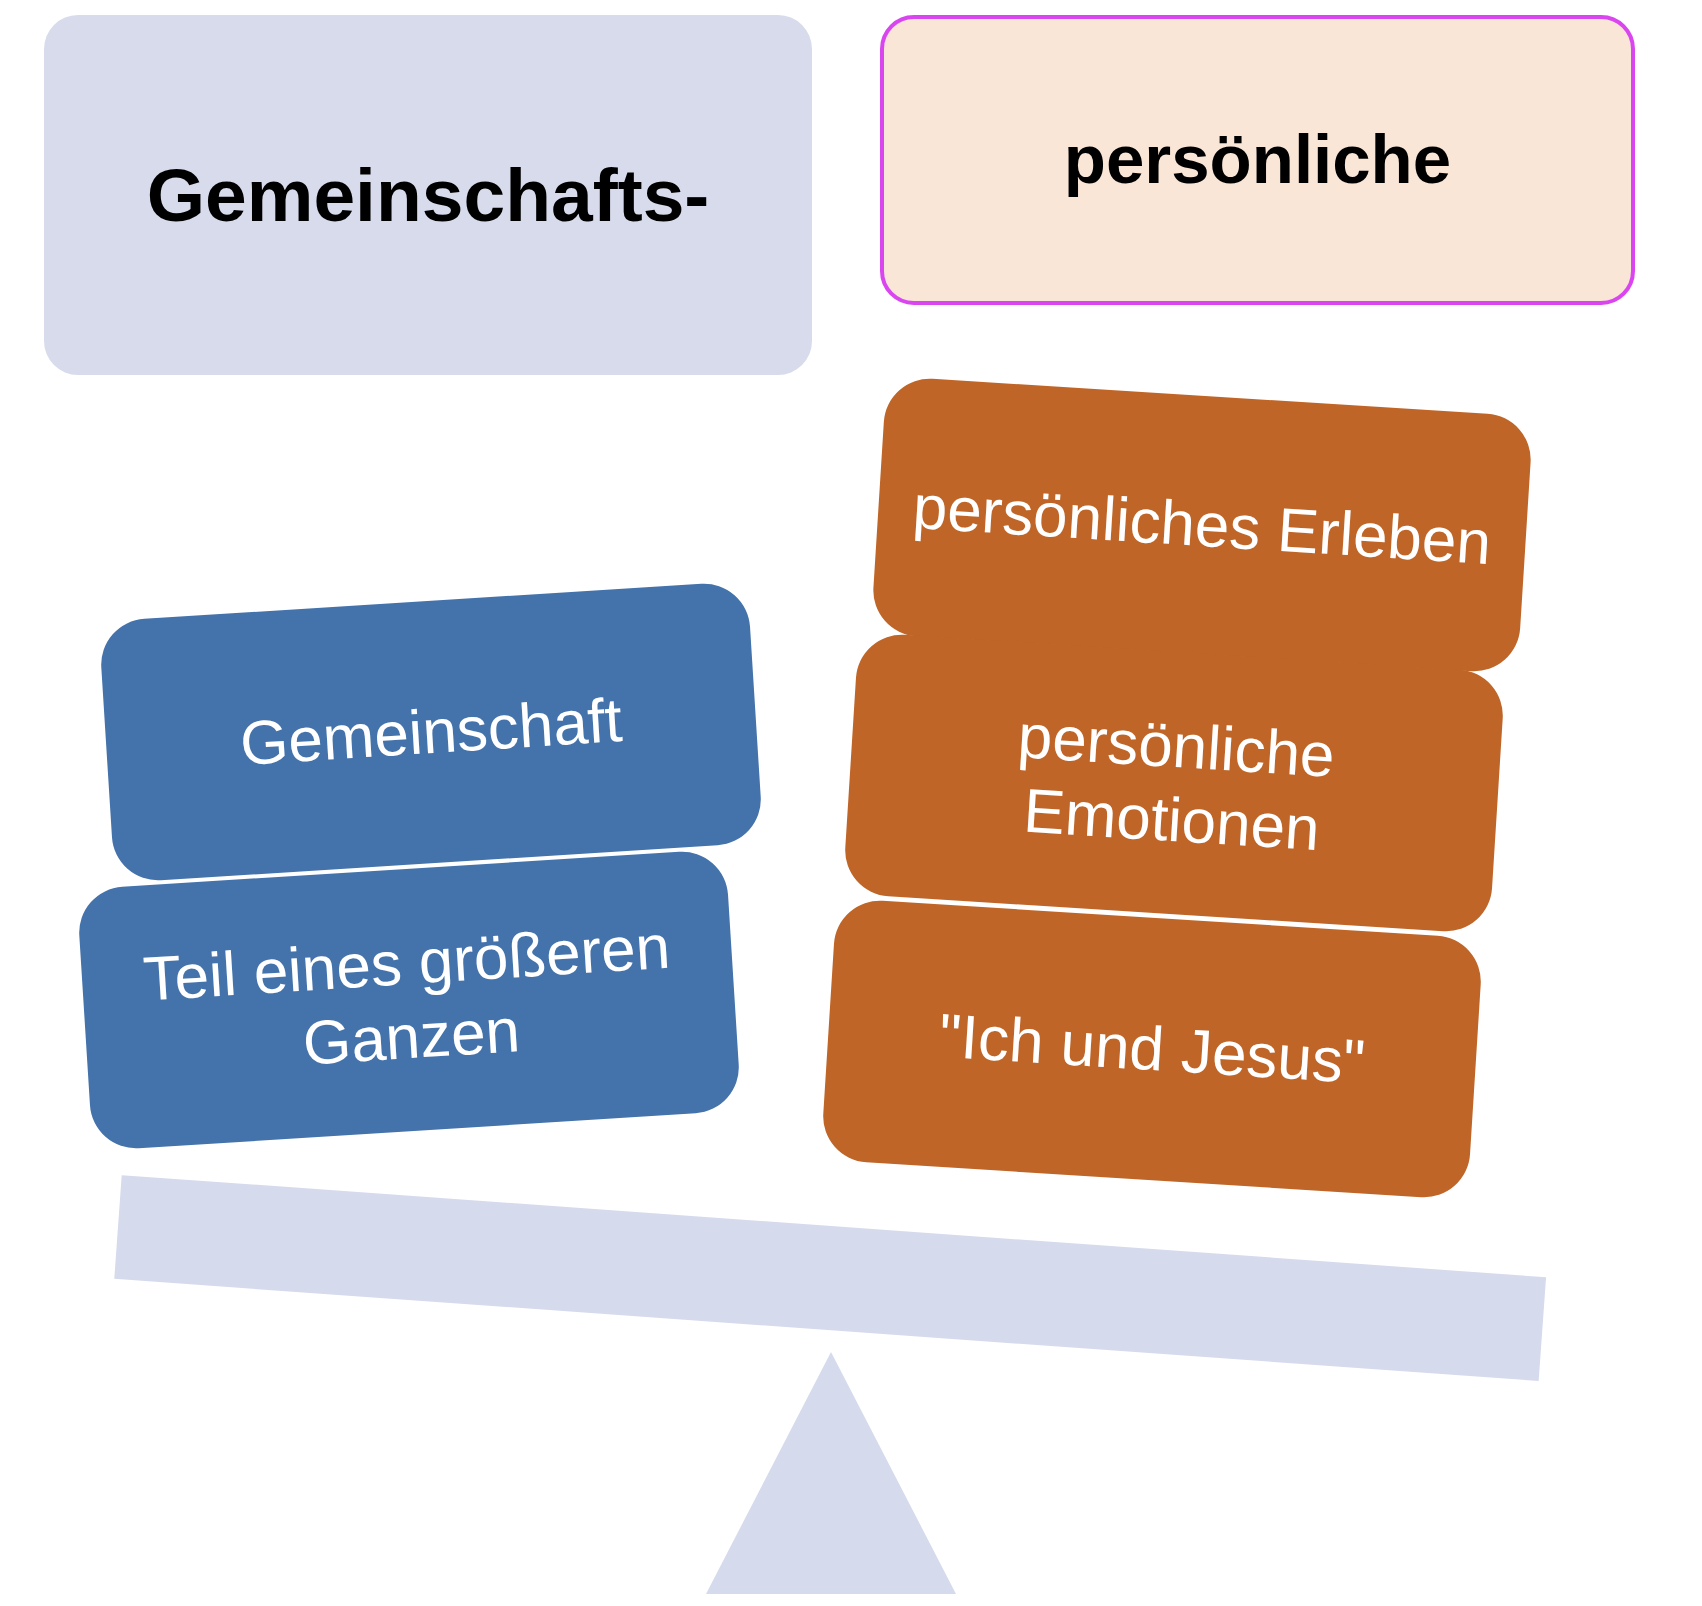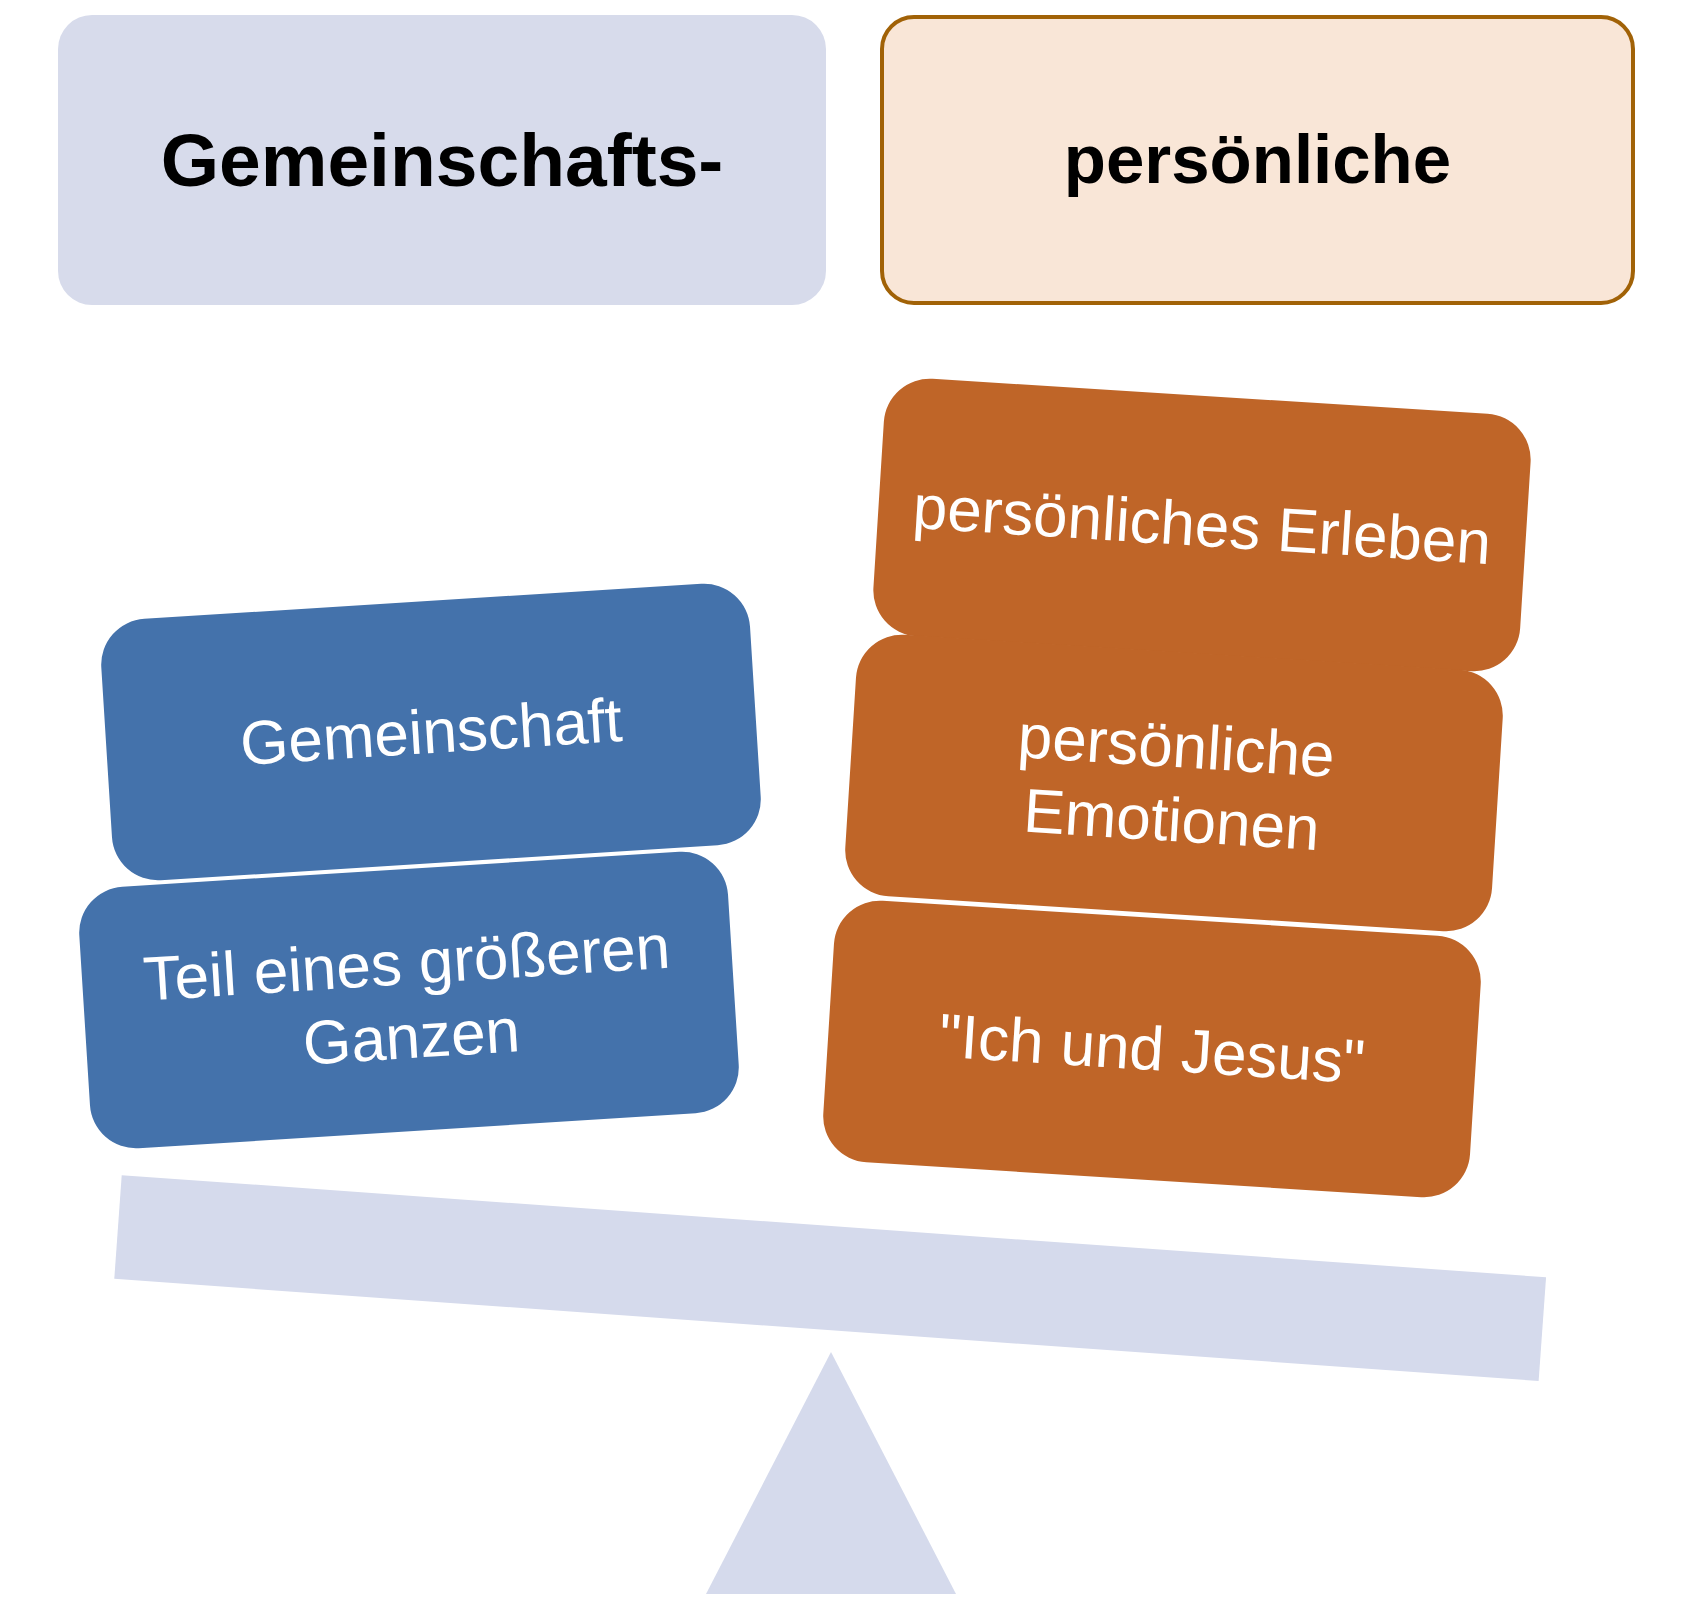--- a/index.html
+++ b/index.html
@@ -25,35 +25,35 @@
     display: flex;
     align-items: center;
     justify-content: center;
     text-align: center;
     font-weight: bold;
     color: #000000;
     line-height: 1.12;
     box-sizing: border-box;
   }
   #header-left {
-    left: 58px;
+    left: 44px;
     top: 15px;
     width: 768px;
-    height: 290px;
+    height: 360px;
     background: #d7dbeb;
     font-size: 75px;
     padding: 4px 26px;
   }
   #header-right {
     left: 880px;
     top: 15px;
     width: 755px;
     height: 290px;
     background: #f9e6d7;
-    border: 4px solid #a16207;
+    border: 4px solid #d946ef;
     font-size: 69px;
     padding: 0 18px;
   }
 
   
   .card {
     position: absolute;
     border-radius: 46px;
     display: flex;
     align-items: center;

